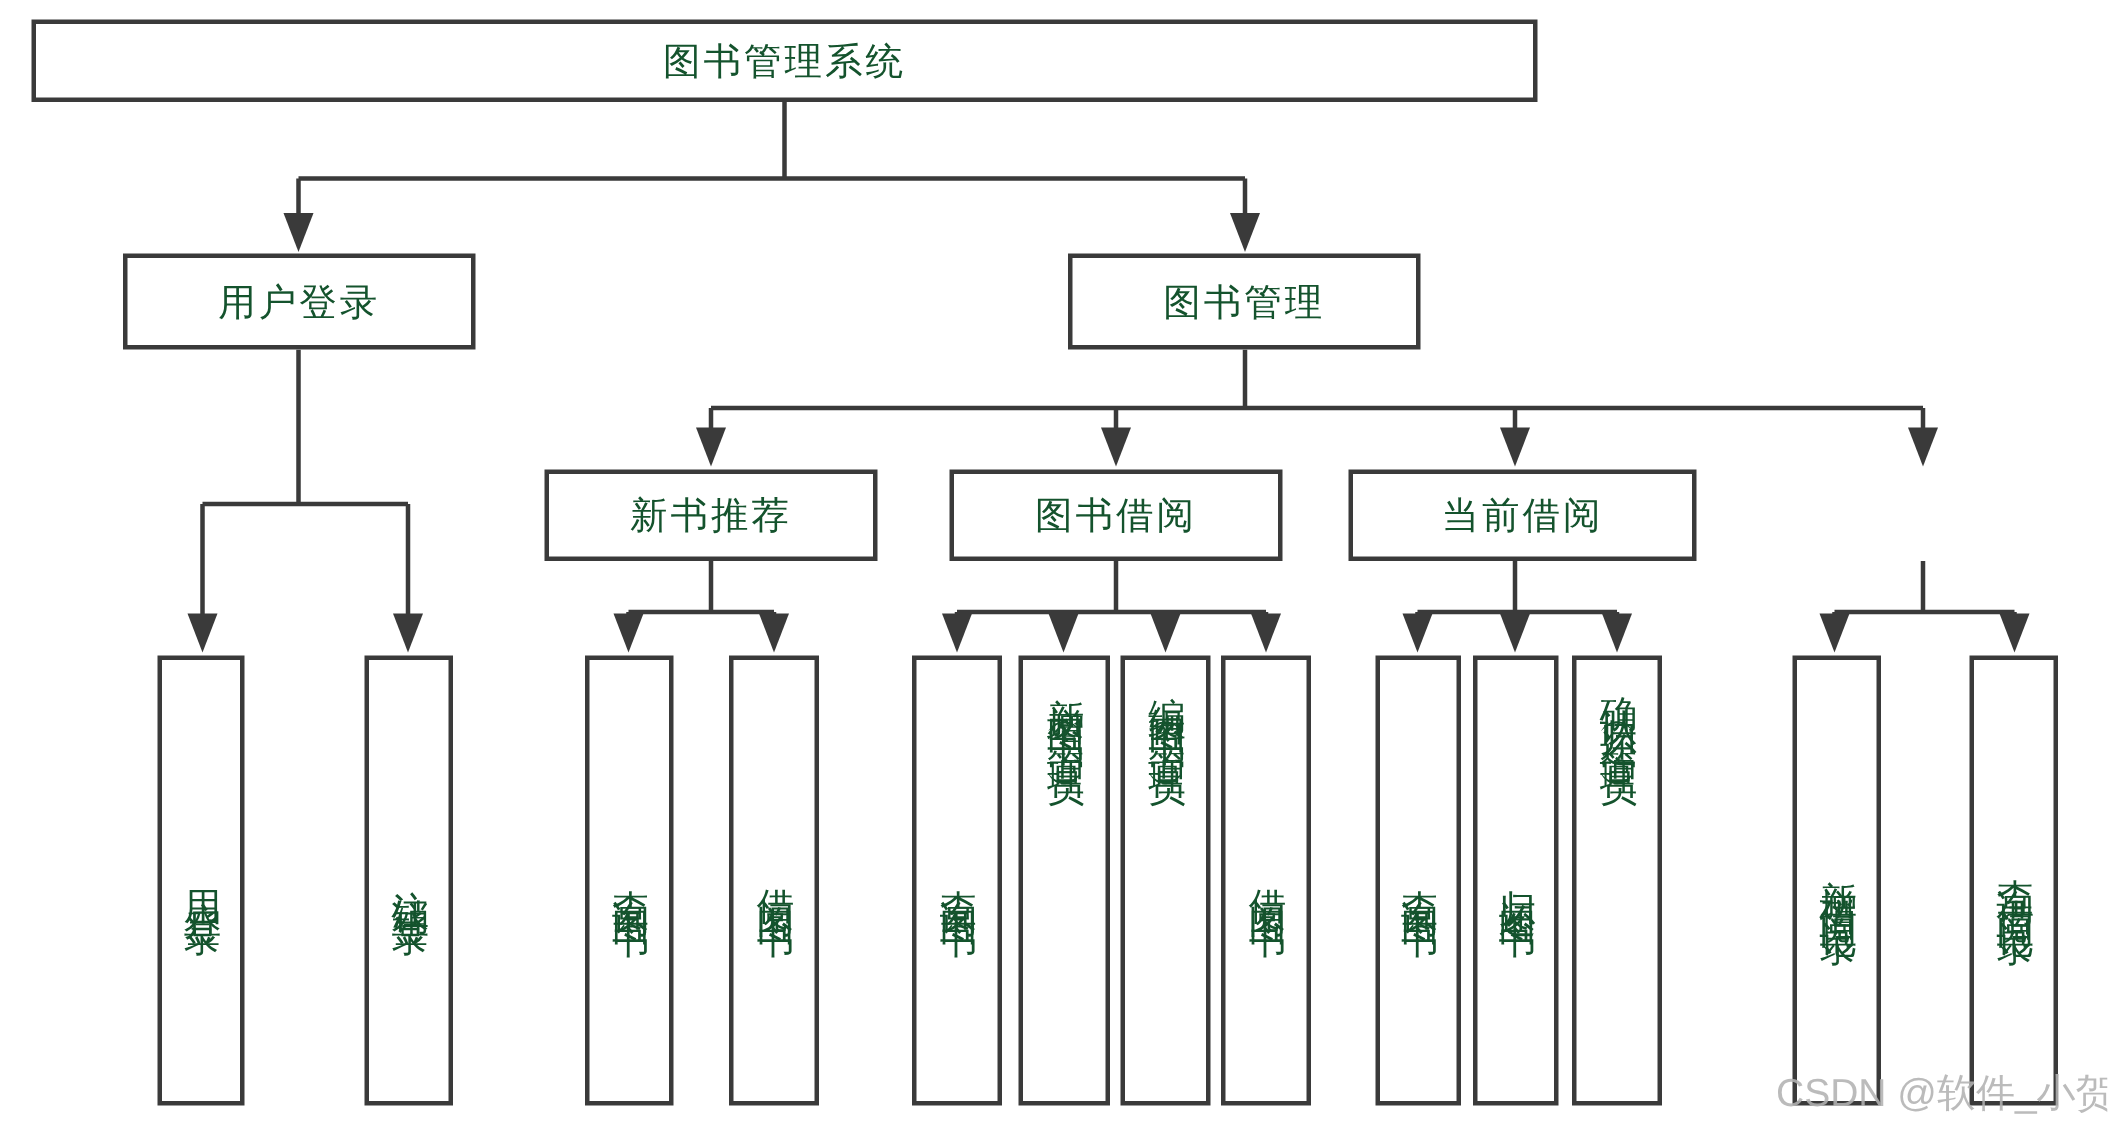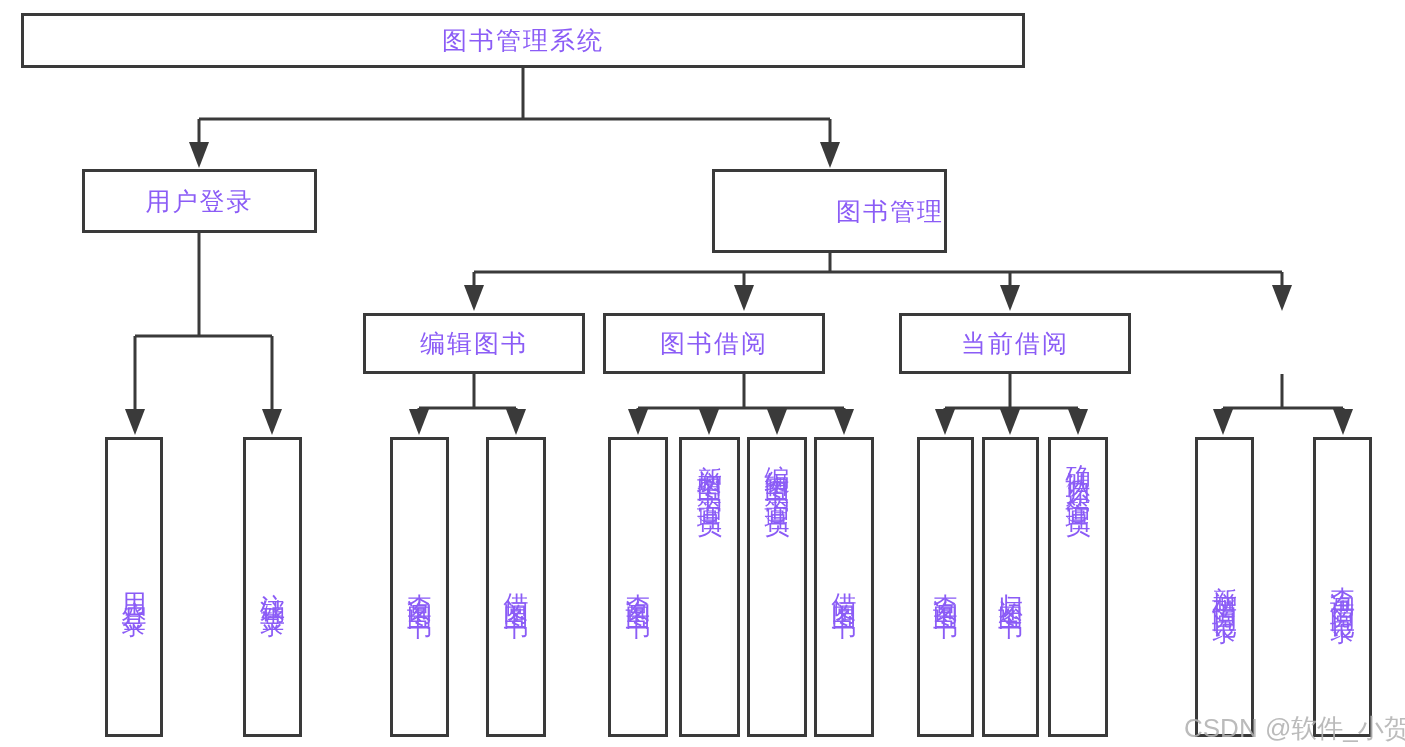--- a/index.html
+++ b/index.html
@@ -17,21 +17,21 @@
     width: 1405px; height: 747px;
     pointer-events: none;
   }
   .wires path { stroke: #3a3a3a; stroke-width: 3; fill: none; }
   .wires polygon { fill: #3a3a3a; stroke: none; }
   .box {
     position: absolute;
     box-sizing: border-box;
     background: #ffffff;
     border: 3px solid #3a3a3a;
-    color: #8b5cf6;
+    color: #14532d;
     display: flex;
     align-items: center;
     justify-content: center;
   }
   .box.h {
     font-size: 25px;
     letter-spacing: 2px;
     white-space: nowrap;
   }
   .box.v span {
@@ -114,28 +114,28 @@
     <polygon points="1333,409 1353,409 1343,435"></polygon>
   </svg>
 
   <div class="box h" style="left:21px; top:13px; width:1004px; height:55px;">
     <span>图书管理系统</span>
   </div>
 
   <div class="box h" style="left:82px; top:169px; width:235px; height:64px;">
     <span>用户登录</span>
   </div>
-  <div class="box h" style="left:712px; top:169px; width:235px; height:84px;justify-content:flex-end;">
+  <div class="box h" style="left:712px; top:169px; width:235px; height:64px;">
     <span>图书管理</span>
   </div>
 
   <div class="box h" style="left:363px; top:313px; width:222px; height:61px;">
-    <span>编辑图书</span>
+    <span>新书推荐</span>
   </div>
-  <div class="box h" style="left:603px; top:313px; width:222px; height:61px;">
+  <div class="box h" style="left:633px; top:313px; width:222px; height:61px;">
     <span>图书借阅</span>
   </div>
   <div class="box h" style="left:899px; top:313px; width:232px; height:61px;">
     <span>当前借阅</span>
   </div>
 
   <div class="box v" style="left:105px; top:437px; width:58px; height:300px;">
     <span>用户登录</span>
   </div>
   <div class="box v" style="left:243px; top:437px; width:59px; height:300px;">

